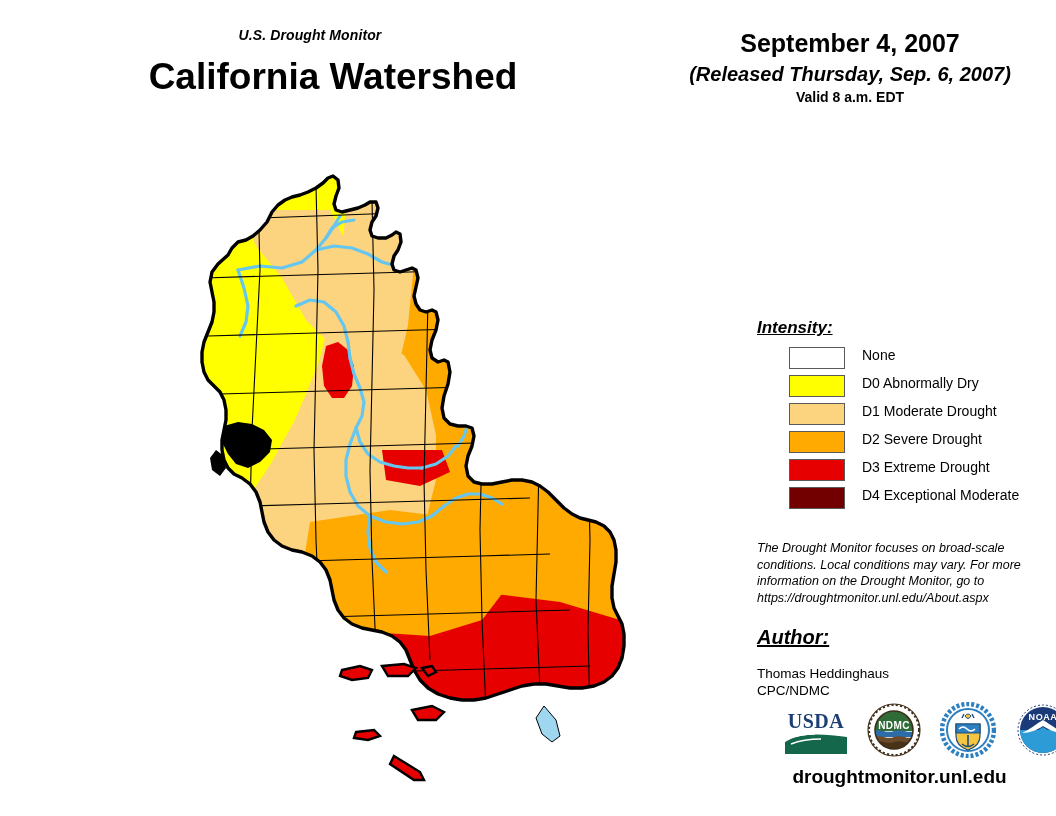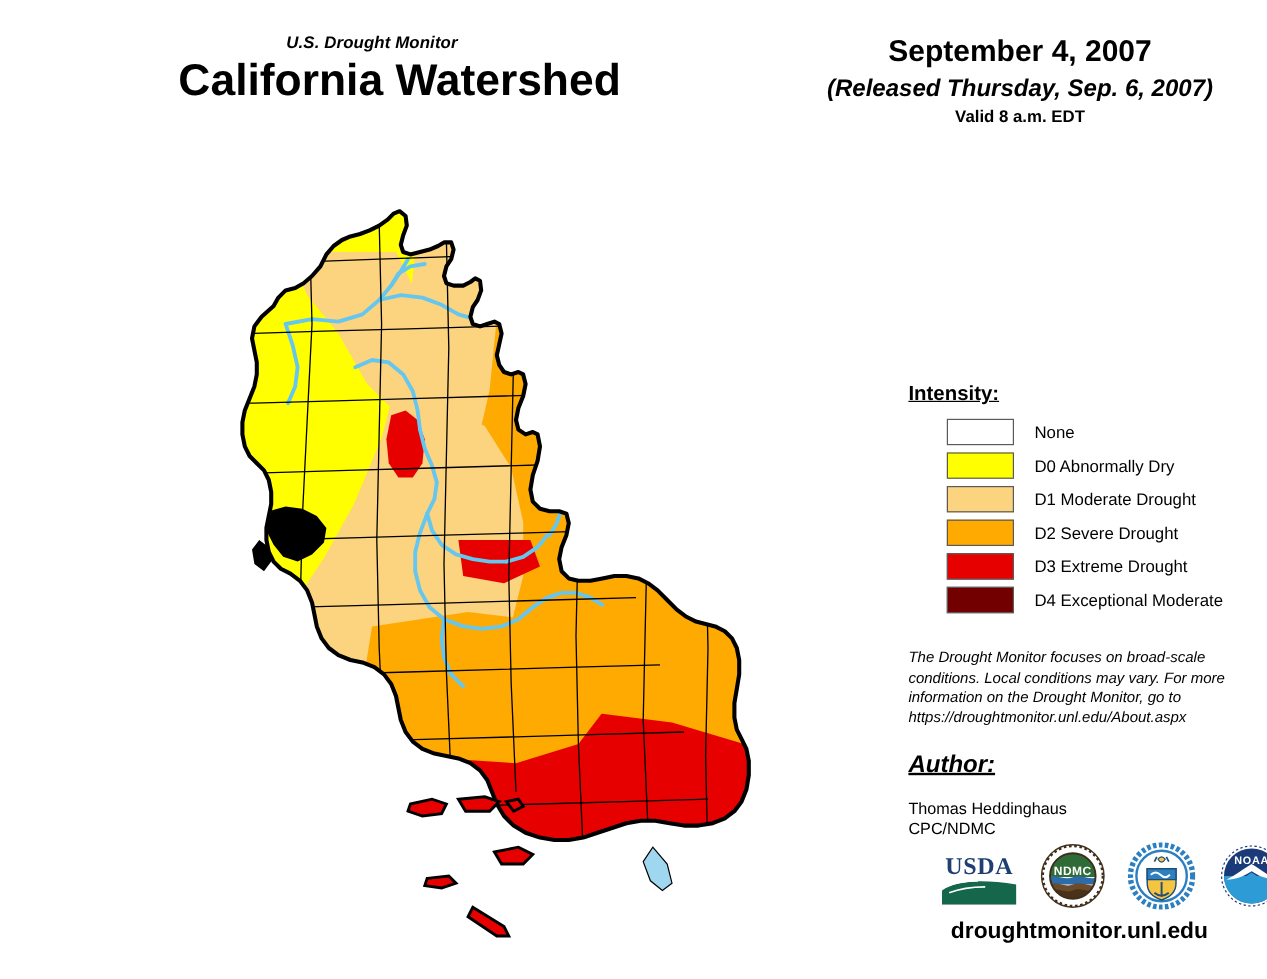--- a/index.html
+++ b/index.html
@@ -29,21 +29,21 @@
     font-style: italic;
     color: #000;
     letter-spacing: 0.1px;
     line-height: 1.1;
   }
   #main-title {
     font-size: 37px;
     font-weight: bold;
     color: #000;
     line-height: 1.15;
-    margin-top: 3px;
+    margin-top: 13px;
     padding-left: 46px;
   }
 
   #header-right {
     position: absolute;
     left: 670px;
     top: 30px;
     width: 360px;
     text-align: center;
   }
@@ -82,27 +82,28 @@
   
   #legend {
     position: absolute;
     left: 757px;
     top: 318px;
     width: 280px;
   }
   #legend-title {
     font-size: 17px;
     font-weight: bold;
+    font-style: italic;
     text-decoration: underline;
     color: #000;
     margin-bottom: 9px;
   }
   .legend-row {
     display: flex;
-    align-items: center;
+    align-items: flex-start;
     height: 25px;
     margin-bottom: 3px;
     padding-left: 32px;
   }
   .legend-swatch {
     width: 56px;
     height: 22px;
     border: 1px solid #5a5a5a;
     box-sizing: border-box;
     flex: 0 0 auto;

